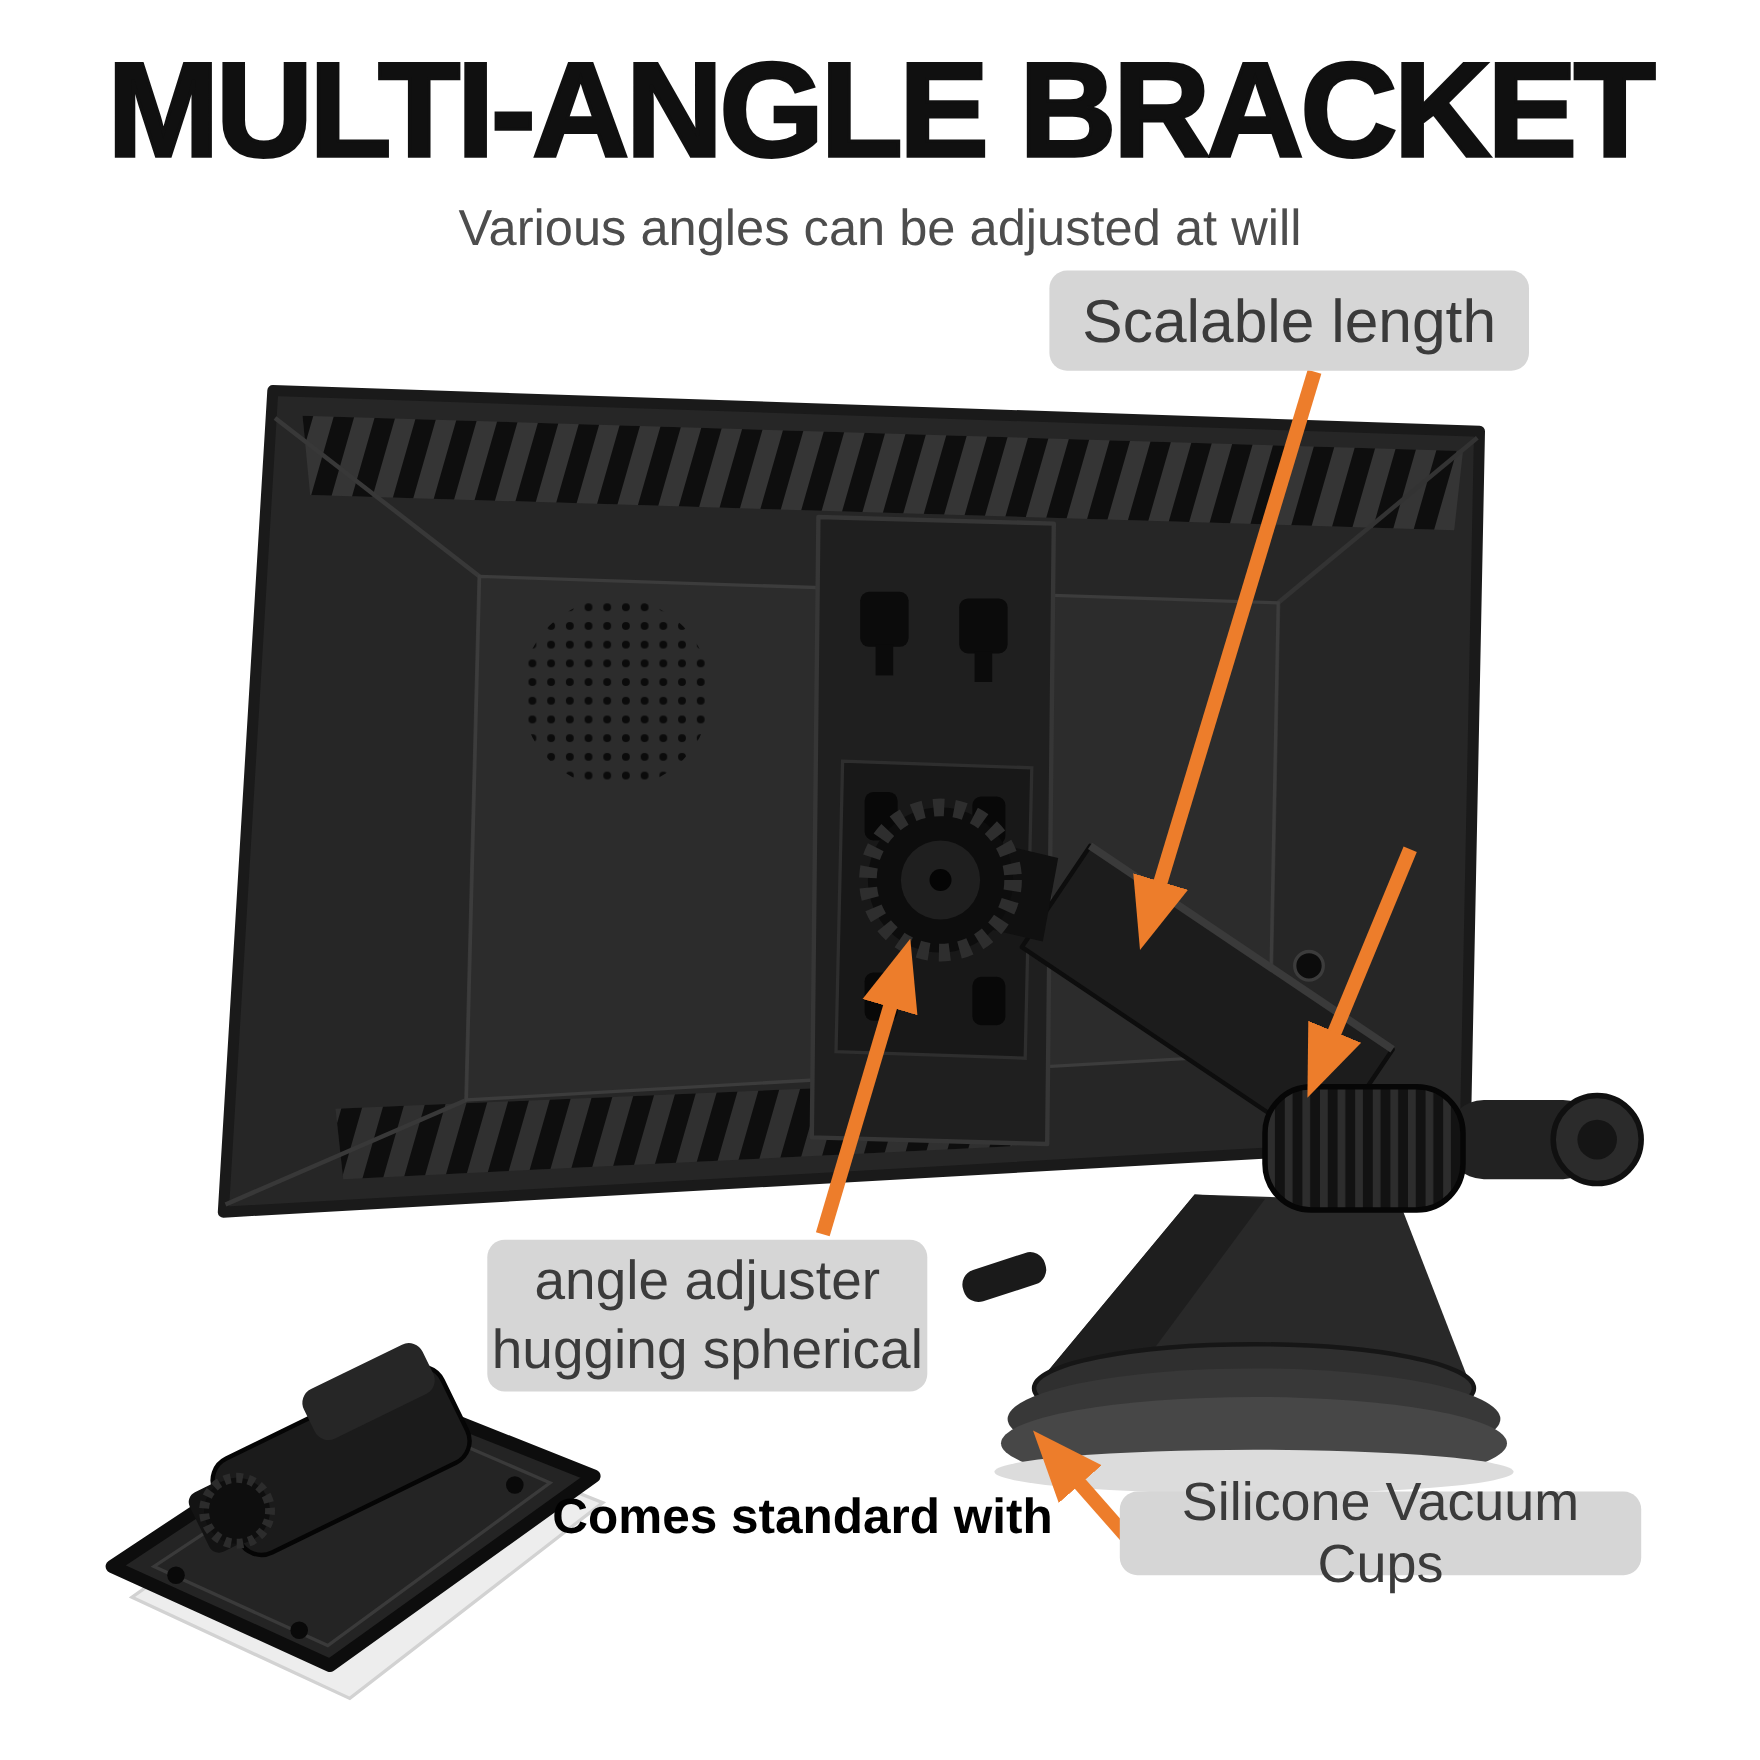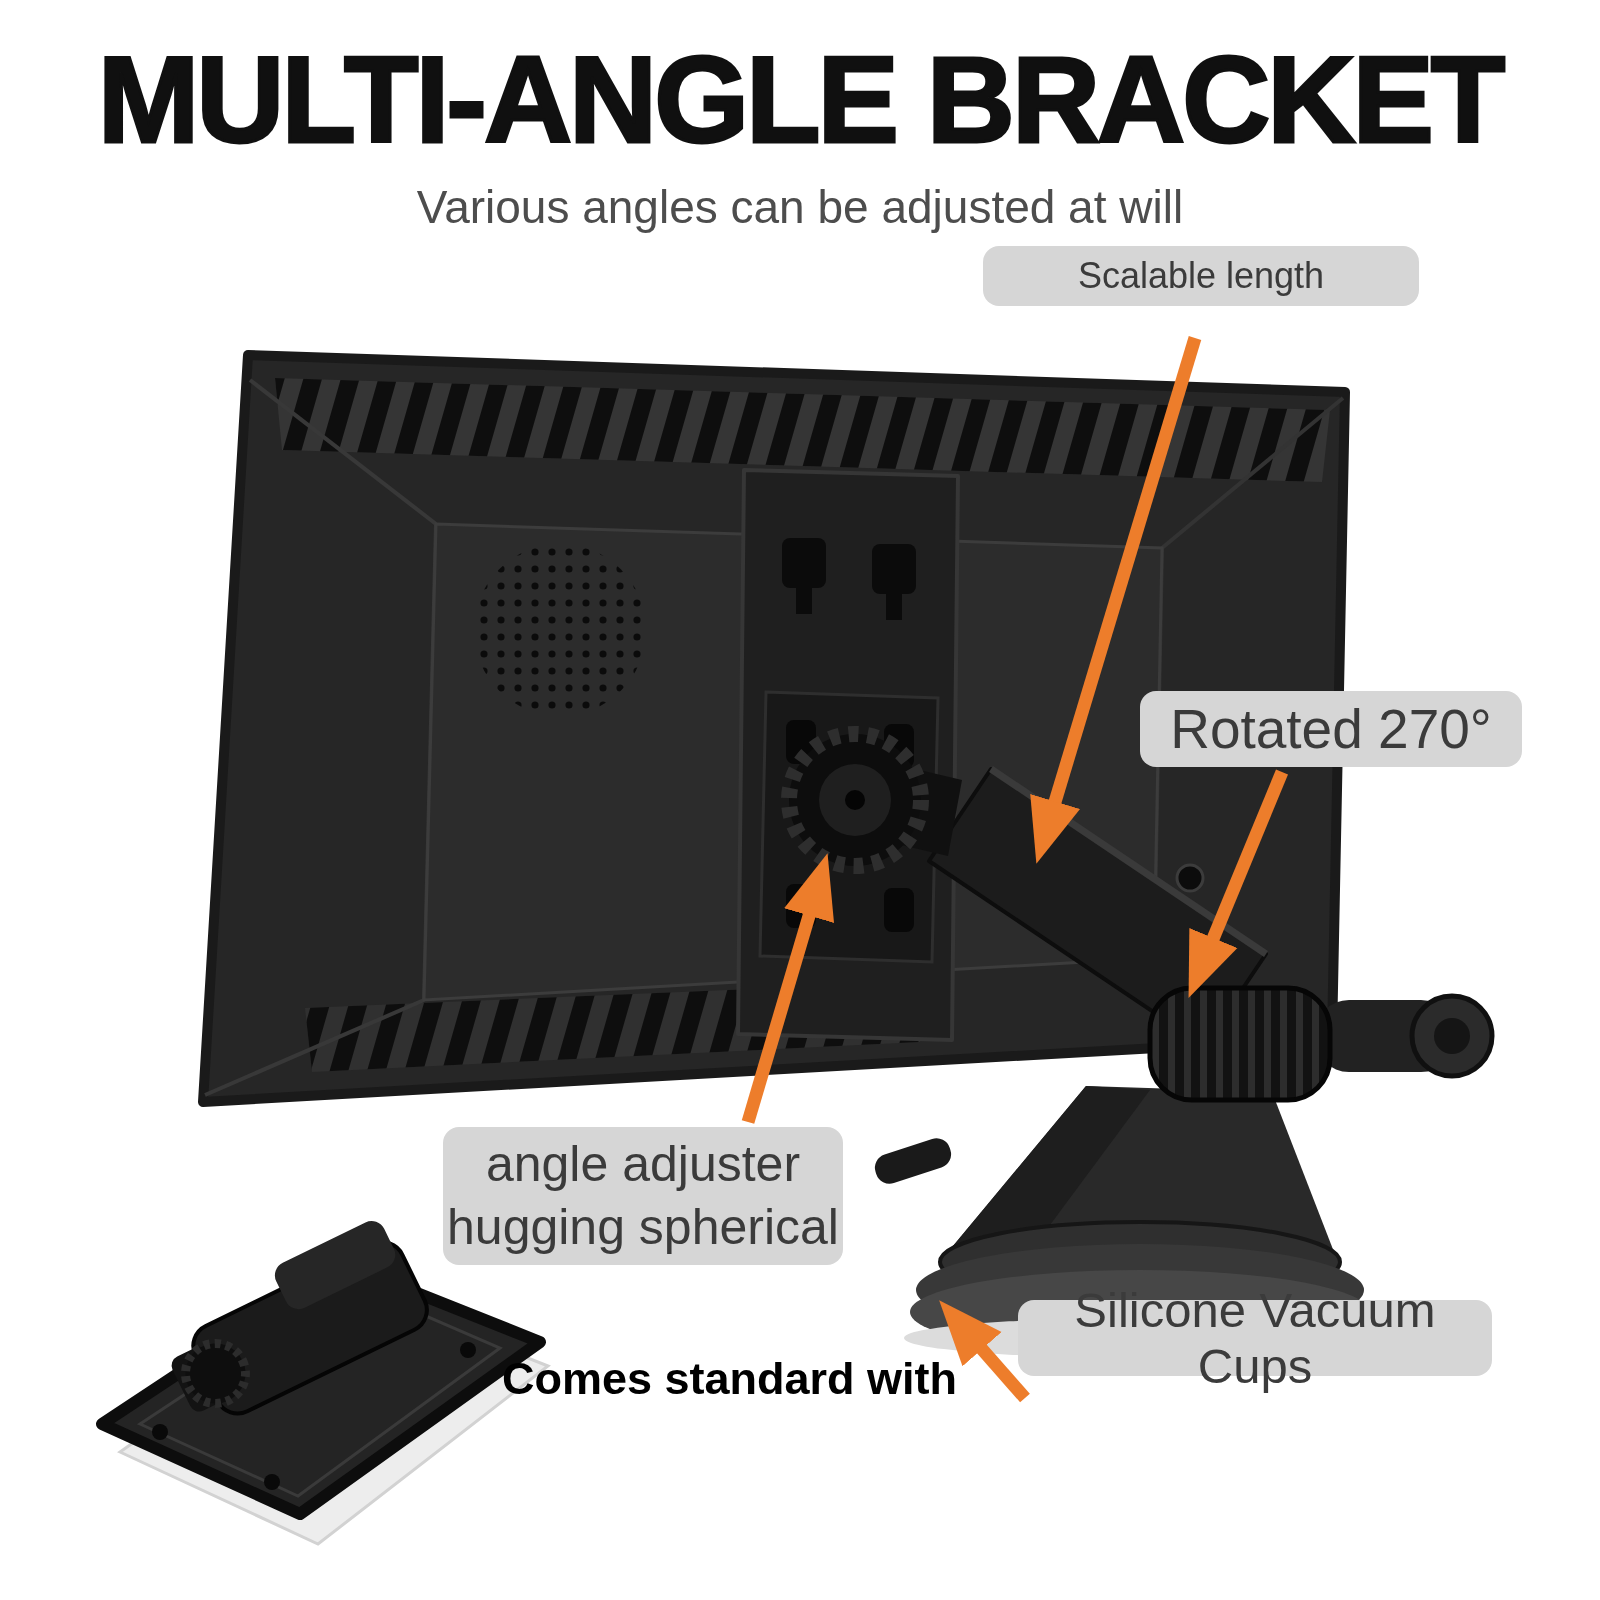--- a/index.html
+++ b/index.html
@@ -7,24 +7,24 @@
           font-family:"Liberation Sans",sans-serif;border-radius:26px;}
   .title{position:absolute;top:30px;left:0;width:100%;text-align:center;
          font-size:122px;font-weight:bold;color:#101010;letter-spacing:-3px;
          -webkit-text-stroke:3px #101010;white-space:nowrap;}
   .subtitle{position:absolute;top:180px;left:0;width:100%;text-align:center;
             font-size:46px;color:#4d4d4d;}
   .art{position:absolute;left:0;top:0;}
   .callout{position:absolute;background:#d6d6d6;color:#3b3b3b;border-radius:16px;
            display:flex;flex-direction:column;align-items:center;justify-content:center;
            text-align:center;}
-  #co-scalable{left:983px;top:246px;width:436px;height:60px;font-size:36px;}
+  #co-scalable{left:954px;top:246px;width:436px;height:91px;font-size:55px;}
   #co-rotated{left:1140px;top:691px;width:382px;height:76px;font-size:55px;}
   #co-hugging{left:443px;top:1127px;width:400px;height:138px;font-size:50px;line-height:1.26;}
-  #co-silicone{left:1018px;top:1300px;width:474px;height:76px;font-size:49px;text-align:center;}
+  #co-silicone{left:1018px;top:1356px;width:474px;height:76px;font-size:49px;text-align:center;}
   .caption{position:absolute;left:502px;top:1352px;font-size:45px;font-weight:bold;
            color:#000000;line-height:1.18;}
 </style>
 </head>
 <body>
 
 <div class="canvas">
 
   <svg class="art" width="1600" height="1600" viewBox="0 0 1600 1600">
     <defs>
@@ -128,23 +128,20 @@
     </g>
   </svg>
 
   <div class="title">MULTI-ANGLE BRACKET</div>
   <div class="subtitle">Various angles can be adjusted at will</div>
 
   <div class="callout" id="co-scalable">
     <span>Scalable length</span>
   </div>
 
-  <div class="callout" id="co-rotated">
-    <span>Rotated 270°</span>
-  </div>
 
   <div class="callout" id="co-hugging">
     <span>angle adjuster</span>
     <span>hugging spherical</span>
   </div>
 
   <div class="callout" id="co-silicone">
     <span>Silicone Vacuum Cups</span>
   </div>
 

